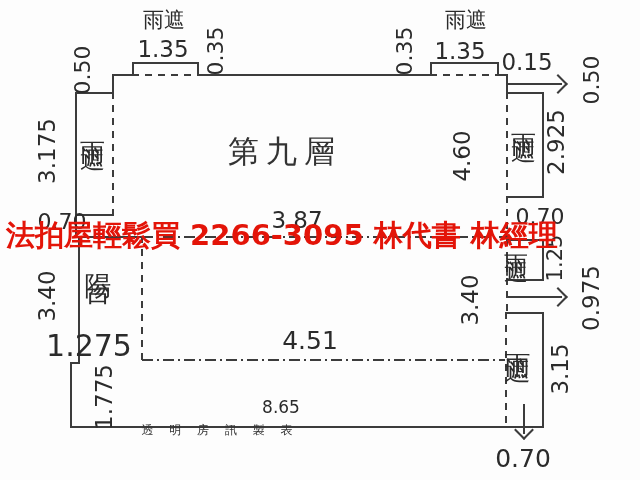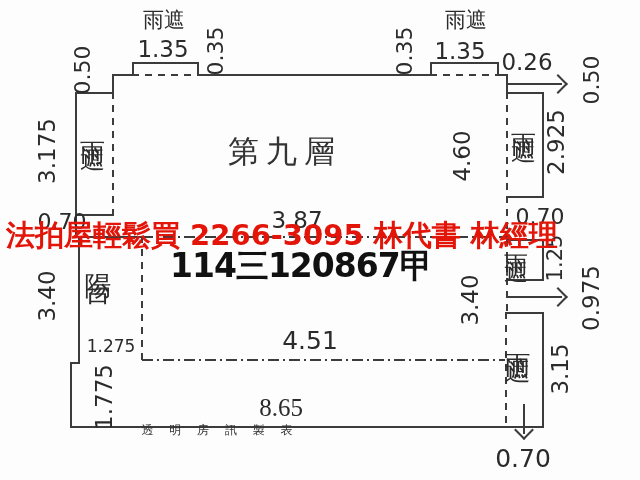--- a/index.html
+++ b/index.html
@@ -93,38 +93,37 @@
   <div class="lbl vtext" style="left:85px;top:253px;font-size:27px;">陽台</div>
   <div class="lbl vtext" style="left:511px;top:114px;font-size:25px;">雨遮</div>
   <div class="lbl vtext" style="left:504px;top:236px;font-size:24px;">雨遮</div>
   <div class="lbl vtext" style="left:505px;top:333px;font-size:26px;">雨遮</div>
 
   <div class="lbl c" style="left:163px;top:49px;font-size:23px;">1.35</div>
   <div class="lbl rot" style="left:216px;top:51px;font-size:22px;">0.35</div>
   <div class="lbl rot" style="left:83px;top:70px;font-size:22px;">0.50</div>
   <div class="lbl rot" style="left:405px;top:51px;font-size:22px;">0.35</div>
   <div class="lbl c" style="left:460px;top:51px;font-size:23px;">1.35</div>
-  <div class="lbl c" style="left:527px;top:62px;font-size:23px;">0.26</div>
+  <div class="lbl c" style="left:527px;top:62px;font-size:23px;">0.15</div>
   <div class="lbl rot" style="left:592px;top:80px;font-size:22px;">0.50</div>
   <div class="lbl rot" style="left:47px;top:151px;font-size:23px;">3.175</div>
   <div class="lbl c" style="left:62px;top:222px;font-size:22px;">0.70</div>
   <div class="lbl c" style="left:297px;top:220px;font-size:23px;">3.87</div>
   <div class="lbl rot" style="left:462px;top:156px;font-size:23px;">4.60</div>
   <div class="lbl rot" style="left:556px;top:142px;font-size:23px;">2.925</div>
   <div class="lbl c" style="left:540px;top:217px;font-size:22px;">0.70</div>
   <div class="lbl rot" style="left:47px;top:296px;font-size:23px;">3.40</div>
   <div class="lbl rot" style="left:470px;top:300px;font-size:23px;">3.40</div>
   <div class="lbl c" style="left:310px;top:340px;font-size:25px;">4.51</div>
-  <div class="lbl c" style="left:89px;top:346px;font-size:17px;margin-left:22px;">1.275</div>
+  <div class="lbl c" style="left:89px;top:346px;font-size:30px;">1.275</div>
   <div class="lbl rot" style="left:555px;top:258px;font-size:21px;">1.25</div>
   <div class="lbl rot" style="left:591px;top:298px;font-size:23px;">0.975</div>
   <div class="lbl rot" style="left:104px;top:397px;font-size:23px;">1.775</div>
-  <div class="lbl c" style="left:281px;top:407px;font-size:25px;font-family:Liberation Serif, serif;">8.65</div>
+  <div class="lbl c" style="left:281px;top:407px;font-size:17px;">8.65</div>
   <div class="lbl rot" style="left:560px;top:369px;font-size:23px;">3.15</div>
   <div class="lbl c" style="left:523px;top:458px;font-size:25px;">0.70</div>
 
-  <div class="lbl big" style="left:170px;top:249px;font-size:33px;">114三120867甲</div>
 
   <div class="lbl ad" style="left:6px;top:221px;color:#e31408;">法拍屋輕鬆買  2266-3095  林代書 林經理</div>
 
   <div class="lbl c credit" style="left:220px;top:430px;font-size:12px;">透 明 房 訊 製 表</div>
 
 </div>
 
 </body></html>

